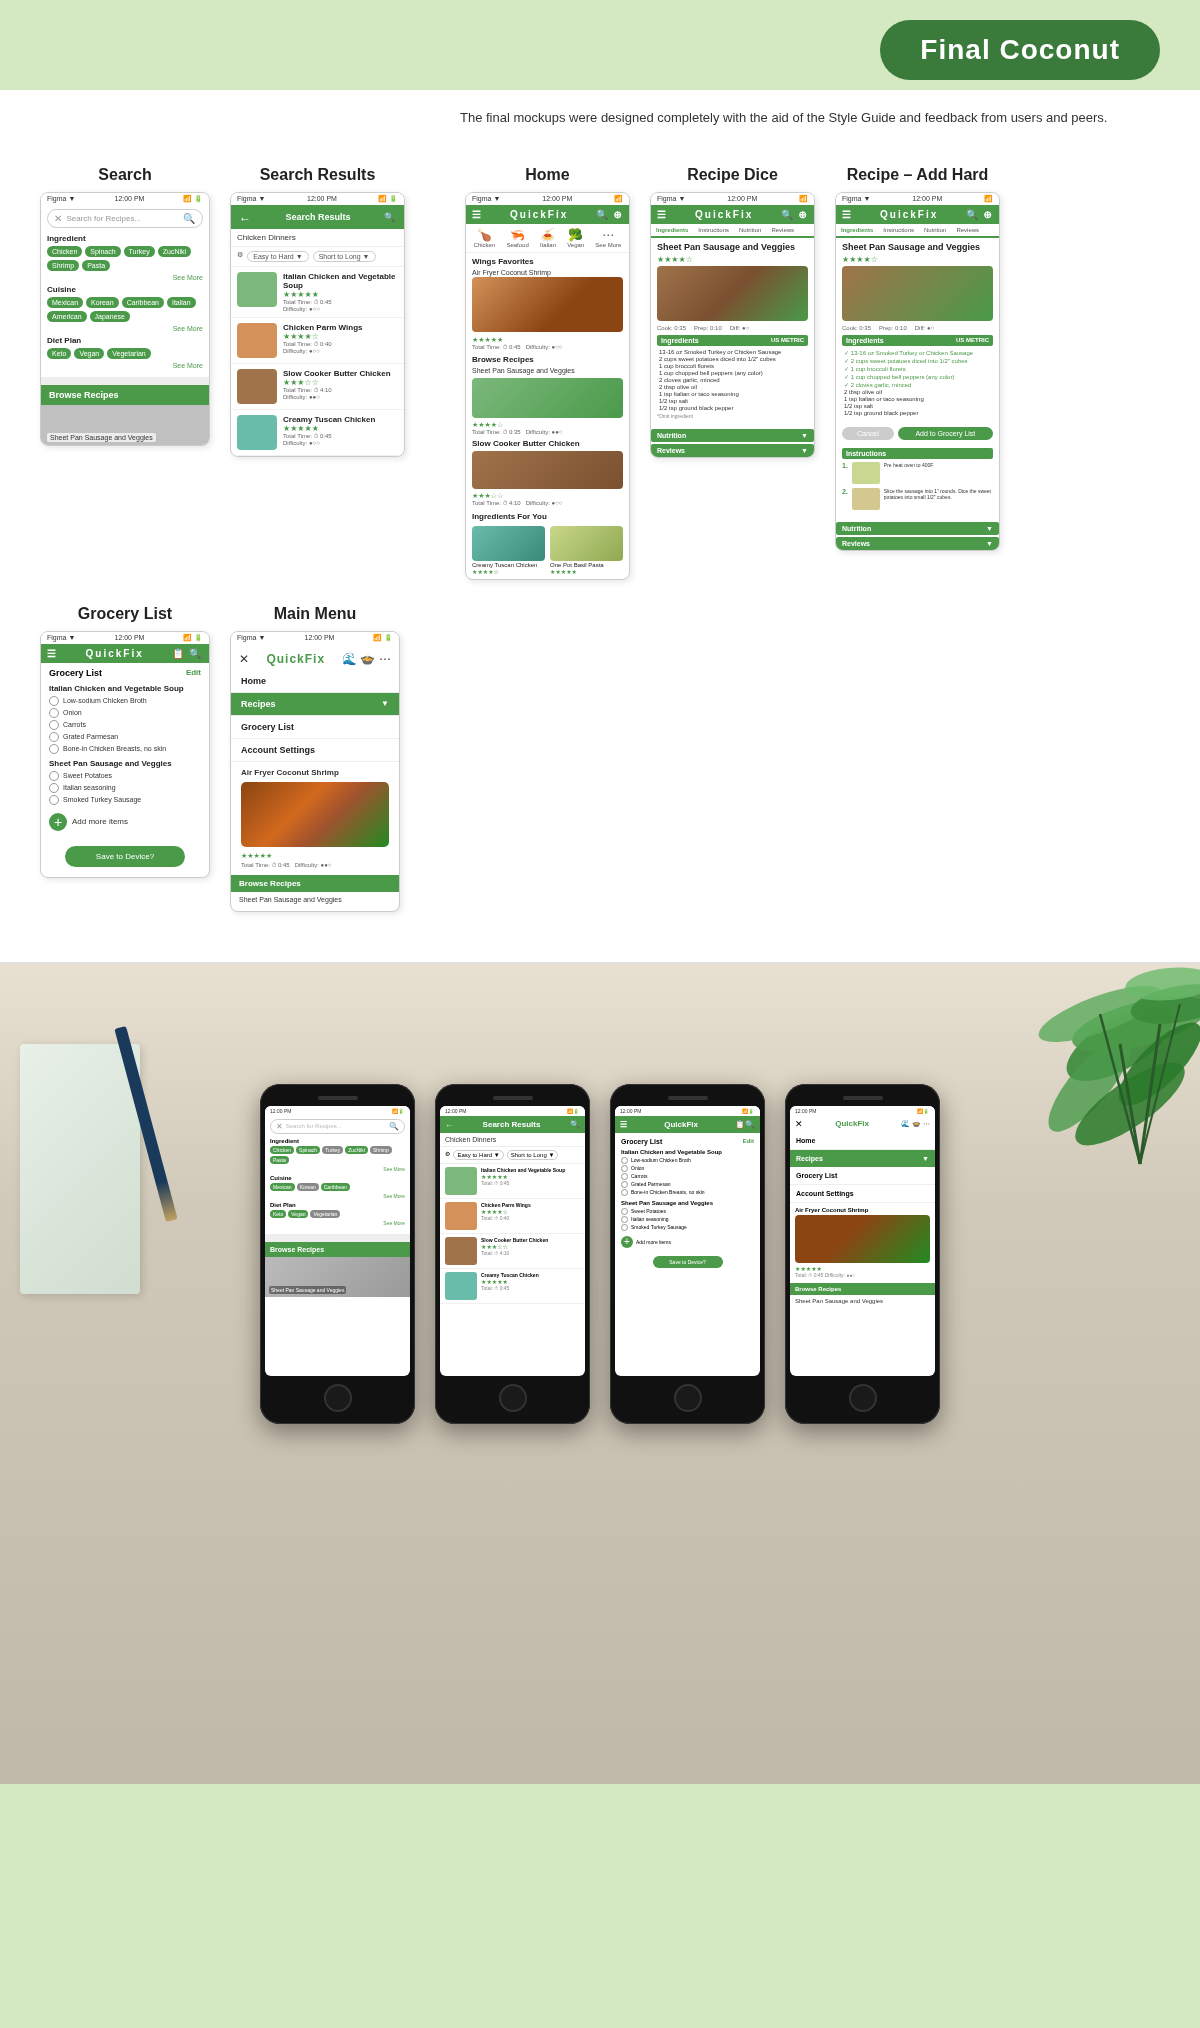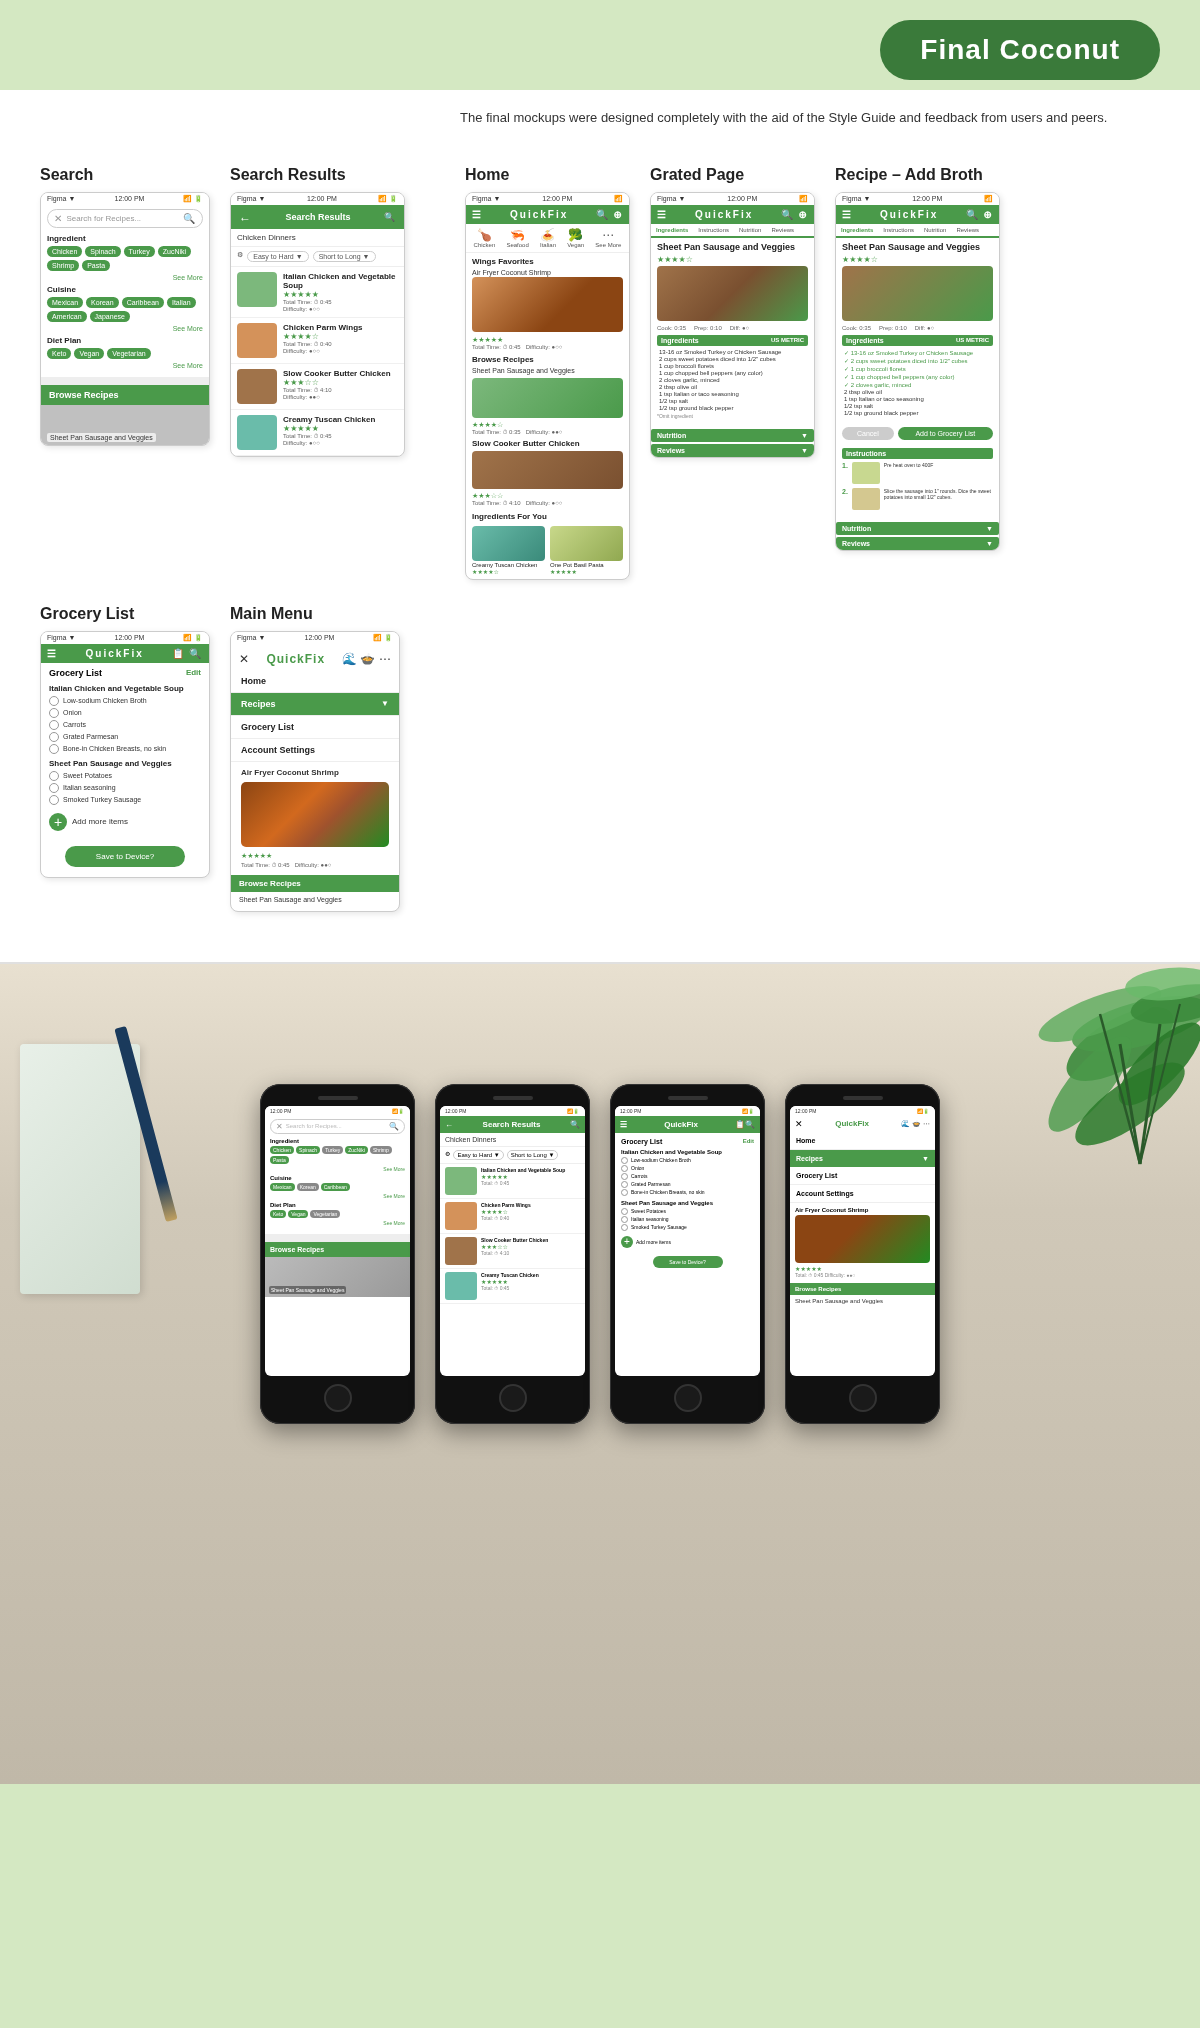--- a/index.html
+++ b/index.html
@@ -60,20 +60,21 @@
     .screen-label {
       font-size: 16px;
       font-weight: bold;
       color: #222;
       margin-bottom: 8px;
     }
 
     .screen-wrapper {
       display: flex;
       flex-direction: column;
+      align-items: center;
     }
 
     
     .search-screen { width: 170px; }
     .search-results-screen { width: 175px; }
 
     
     .status-bar {
       background: white;
       display: flex;
@@ -722,21 +723,21 @@
               <div class="rec-thumb" style="background:linear-gradient(135deg,#c8d88a 0%,#90a850 100%); height:35px; border-radius:4px;"></div>
               <div class="rec-name">One Pot Basil Pasta</div>
               <div class="rec-stars">★★★★★</div>
             </div>
           </div>
         </div>
       </div>
     </div>
 
     <div class="screen-wrapper">
-      <div class="screen-label">Grated Page</div>
+      <div class="screen-label">Recipe Dice</div>
       <div class="screen-mockup recipe-screen">
         <div class="status-bar">
           <span>Figma ▼</span>
           <span>12:00 PM</span>
           <span>📶</span>
         </div>
         <div class="quickfix-header">
           <span>☰</span>
           <span style="letter-spacing:2px;">QuickFix</span>
           <span>🔍 ⊕</span>
@@ -776,21 +777,21 @@
           <span>▼</span>
         </div>
         <div class="reviews-bar">
           <span>Reviews</span>
           <span>▼</span>
         </div>
       </div>
     </div>
 
     <div class="screen-wrapper">
-      <div class="screen-label">Recipe – Add Broth</div>
+      <div class="screen-label">Recipe – Add Hard</div>
       <div class="screen-mockup add-item-screen">
         <div class="status-bar">
           <span>Figma ▼</span>
           <span>12:00 PM</span>
           <span>📶</span>
         </div>
         <div class="quickfix-header">
           <span>☰</span>
           <span style="letter-spacing:2px;">QuickFix</span>
           <span>🔍 ⊕</span>

